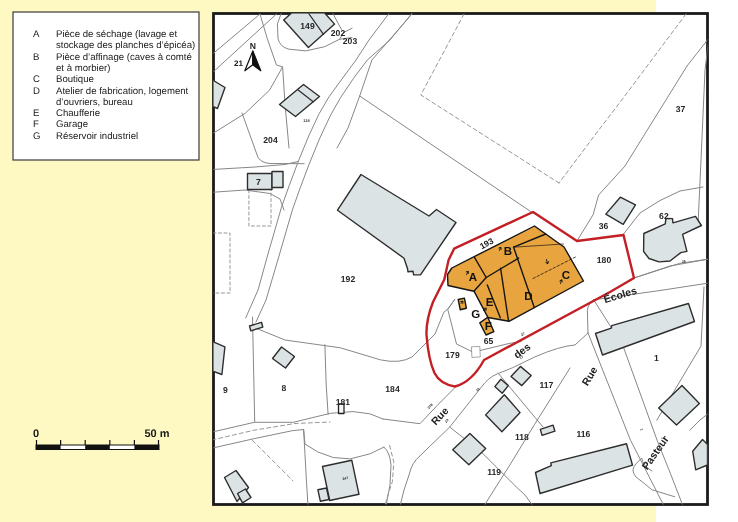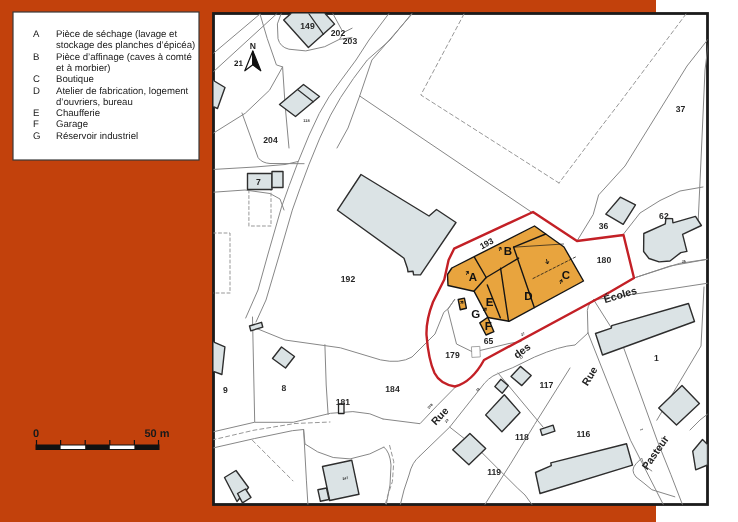--- a/index.html
+++ b/index.html
@@ -1,16 +1,16 @@
 <!DOCTYPE html>
 <html><head>
 <meta charset="utf-8">
 <style>
 html,body{margin:0;padding:0;background:#ffffff;}
-#page{position:relative;width:656px;height:522px;background:#c2410c;font-family:"Liberation Sans",sans-serif;will-change:transform;}
+#page{position:relative;width:656px;height:522px;background:#fef9c3;font-family:"Liberation Sans",sans-serif;will-change:transform;}
 svg{position:absolute;top:0;left:0;}
 text{font-family:"Liberation Sans",sans-serif;fill:#1a1a1a;-webkit-font-smoothing:antialiased;text-rendering:geometricPrecision;}
 .num{font-size:8.6px;font-weight:700;fill:#242424;}
 .big{font-size:11.5px;font-weight:700;fill:#111111;}
 .street{font-size:10.5px;font-weight:700;fill:#222222;}
 .leg{font-size:9.6px;fill:#111111;}
 .tiny{font-size:4px;font-weight:700;fill:#444444;}
 </style>
 </head>
 <body>

